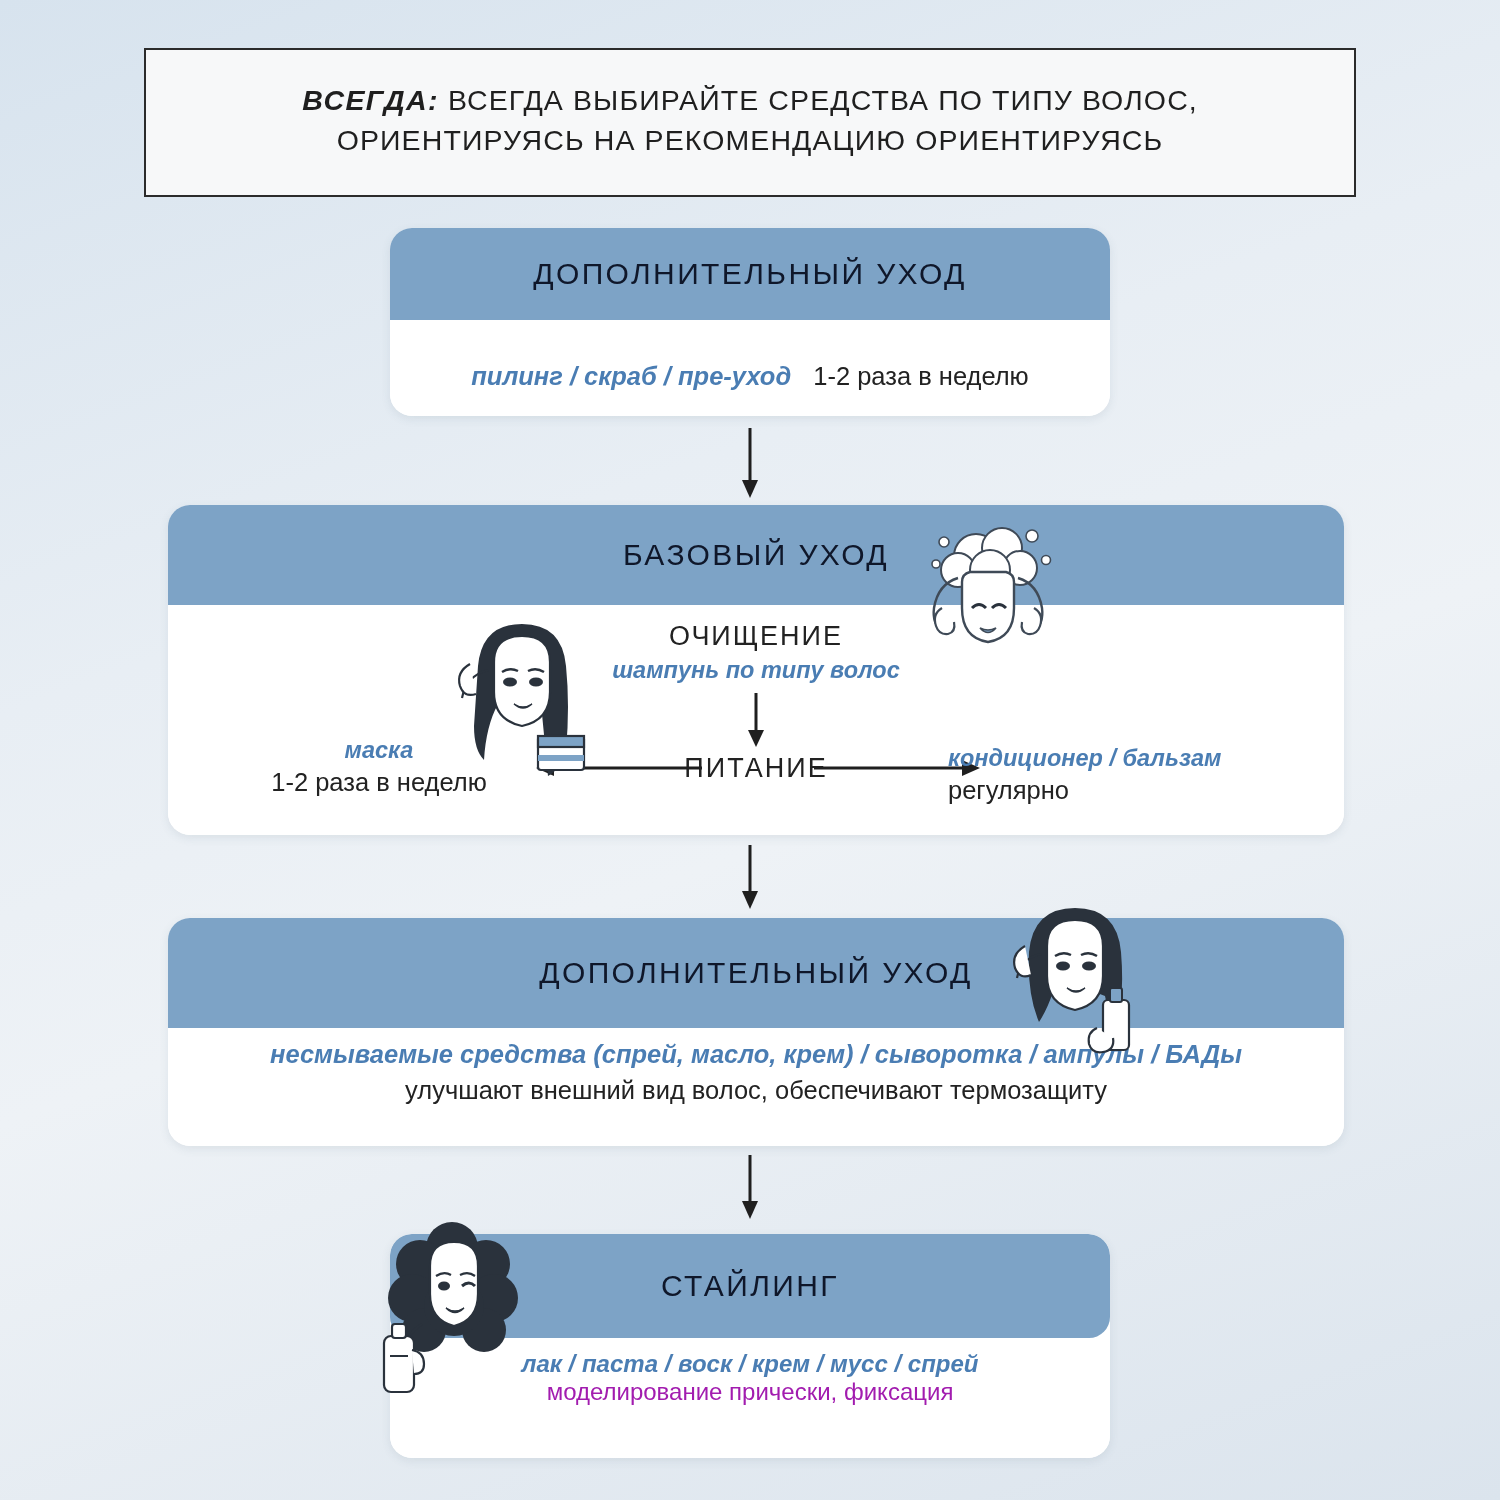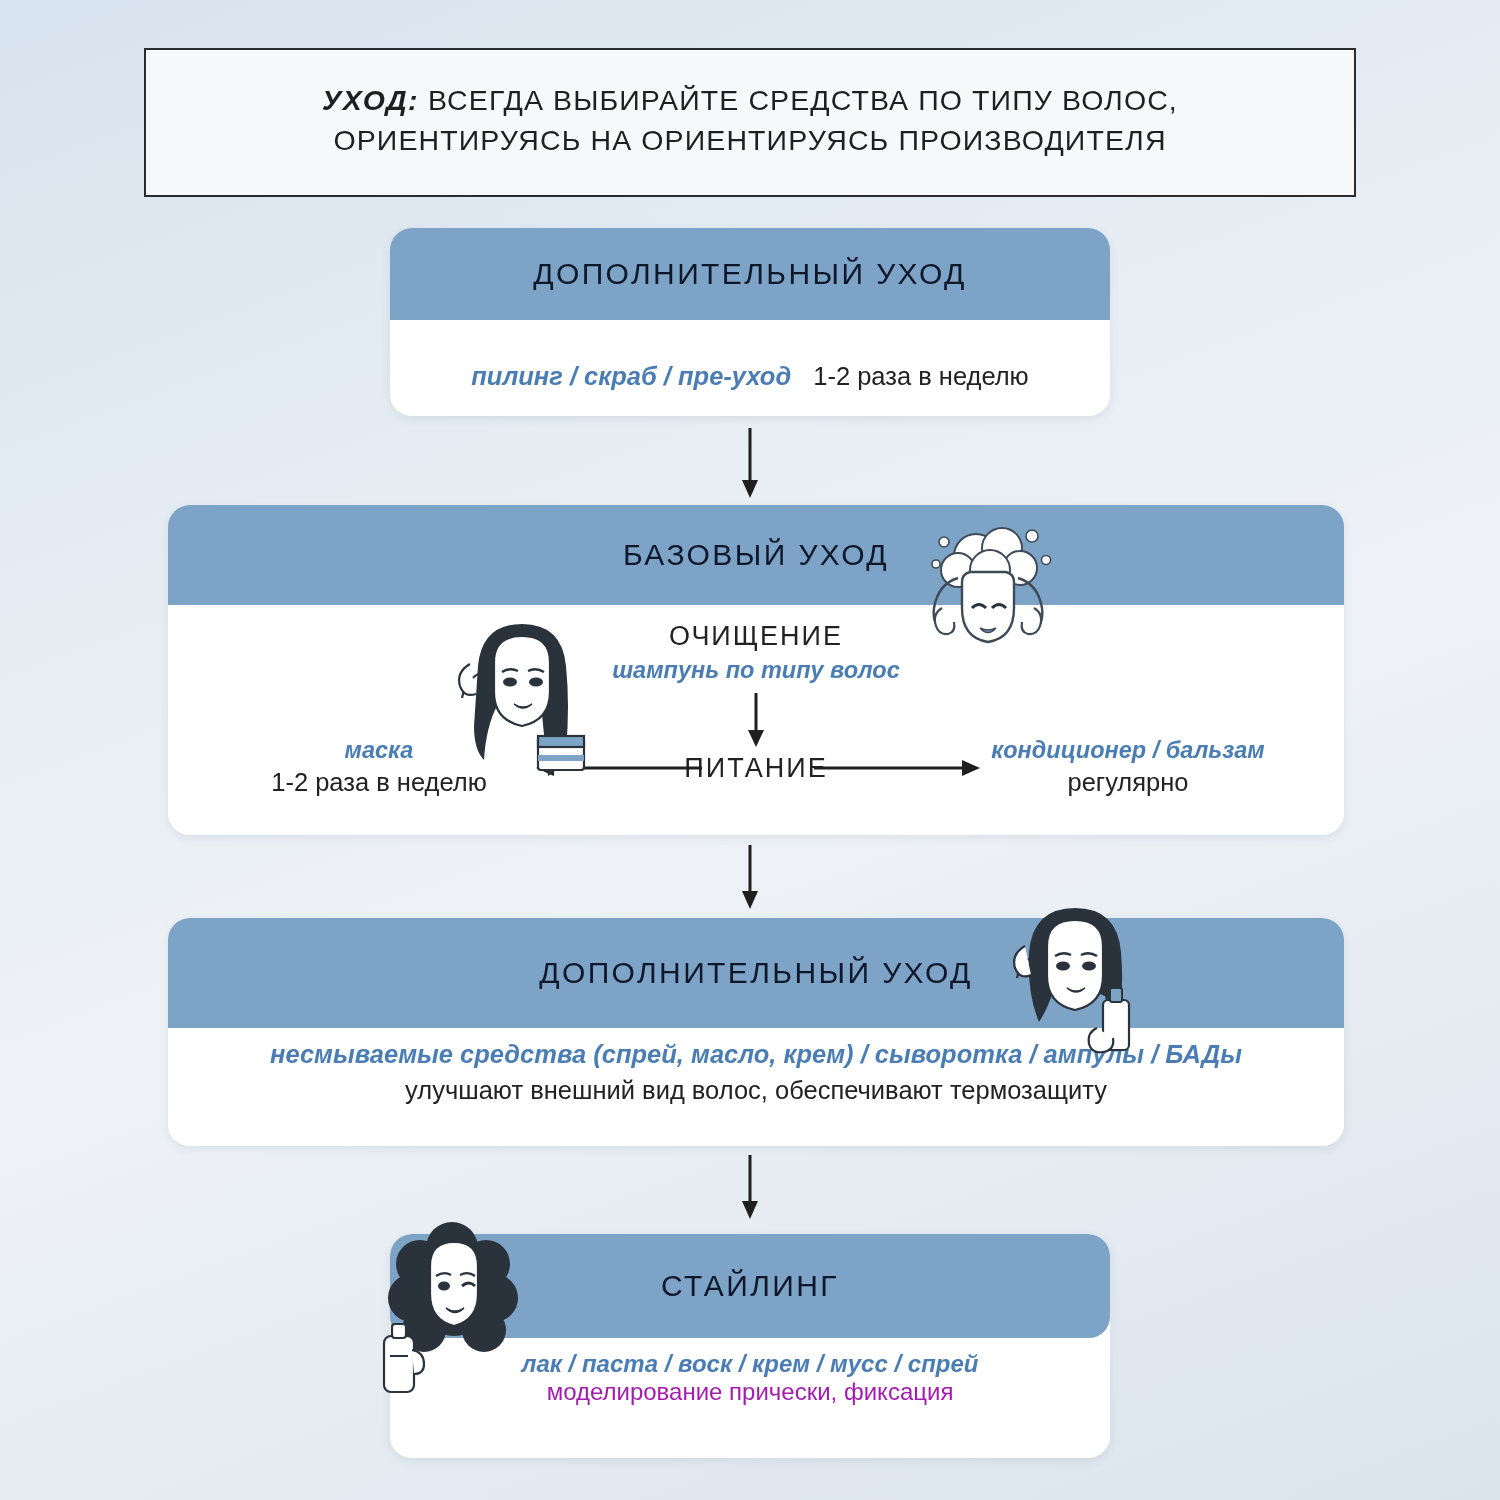--- a/index.html
+++ b/index.html
@@ -120,23 +120,22 @@
   .base-left {
     position: absolute;
     left: 46px;
     top: 132px;
     width: 330px;
     text-align: center;
   }
   .base-right {
     position: absolute;
     right: 36px;
-    top: 132px;
+    top: 140px;
     width: 360px;
-    text-align: center;
   }
   .base-left .lbl, .base-right .lbl { font-size: 23.5px; }
   .base-left .sub, .base-right .sub { font-size: 25.5px; color: #222; margin-top: 4px; }
 
   
   #card-extra-bottom { left: 168px; top: 918px; width: 1176px; height: 228px; }
   #card-extra-bottom .card-head { height: 110px; }
   #card-extra-bottom .card-body {
     height: 118px;
     text-align: center;
@@ -168,23 +167,23 @@
   
   .ill { position: absolute; }
 </style>
 </head>
 <body>
 
 <div class="canvas">
 
   <div class="banner">
     <div class="banner-line">
-      <span class="banner-strong">УХОД:</span><span> ВСЕГДА ВЫБИРАЙТЕ СРЕДСТВА ПО ТИПУ ВОЛОС,</span>
-    </div>
-    <div class="banner-line">ОРИЕНТИРУЯСЬ НА ОРИЕНТИРУЯСЬ ПРОИЗВОДИТЕЛЯ</div>
+      <span class="banner-strong">ВСЕГДА:</span><span> ВСЕГДА ВЫБИРАЙТЕ СРЕДСТВА ПО ТИПУ ВОЛОС,</span>
+    </div>
+    <div class="banner-line">ОРИЕНТИРУЯСЬ НА РЕКОМЕНДАЦИЮ ОРИЕНТИРУЯСЬ</div>
   </div>
 
   <svg class="arrow-v" style="left:738px; top:428px;" width="24" height="72" viewBox="0 0 24 72">
     <line x1="12" y1="0" x2="12" y2="57" stroke="#1f1f1f" stroke-width="3"></line>
     <polygon points="12,70 4,52 20,52" fill="#1f1f1f"></polygon>
   </svg>
 
   <div class="card" id="card-extra-top">
     <div class="card-head">ДОПОЛНИТЕЛЬНЫЙ УХОД</div>
     <div class="card-body">

